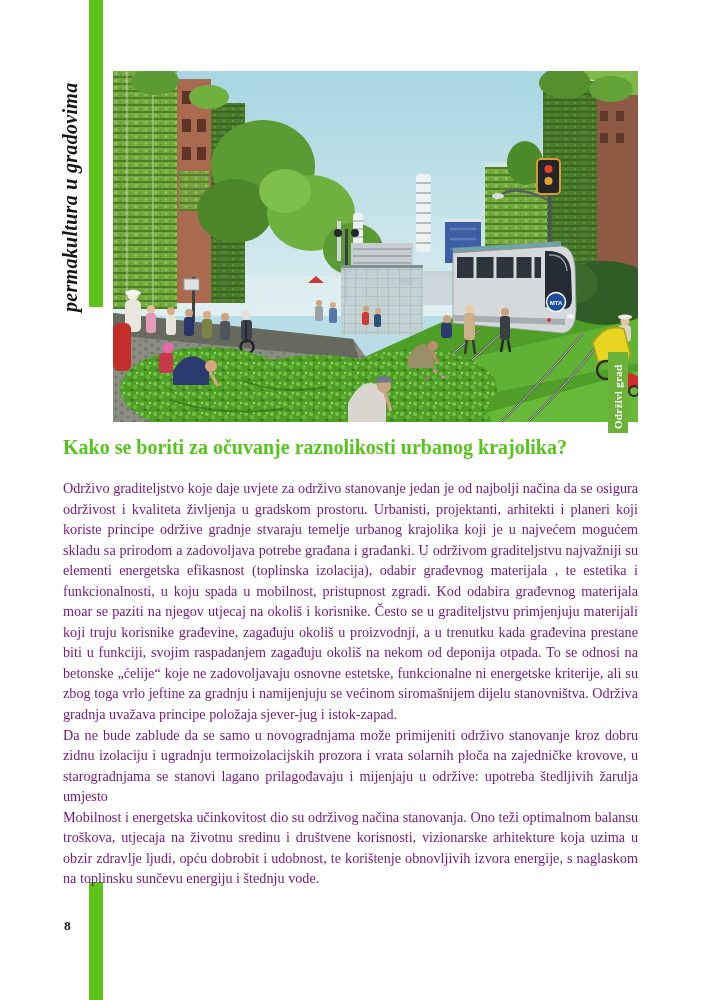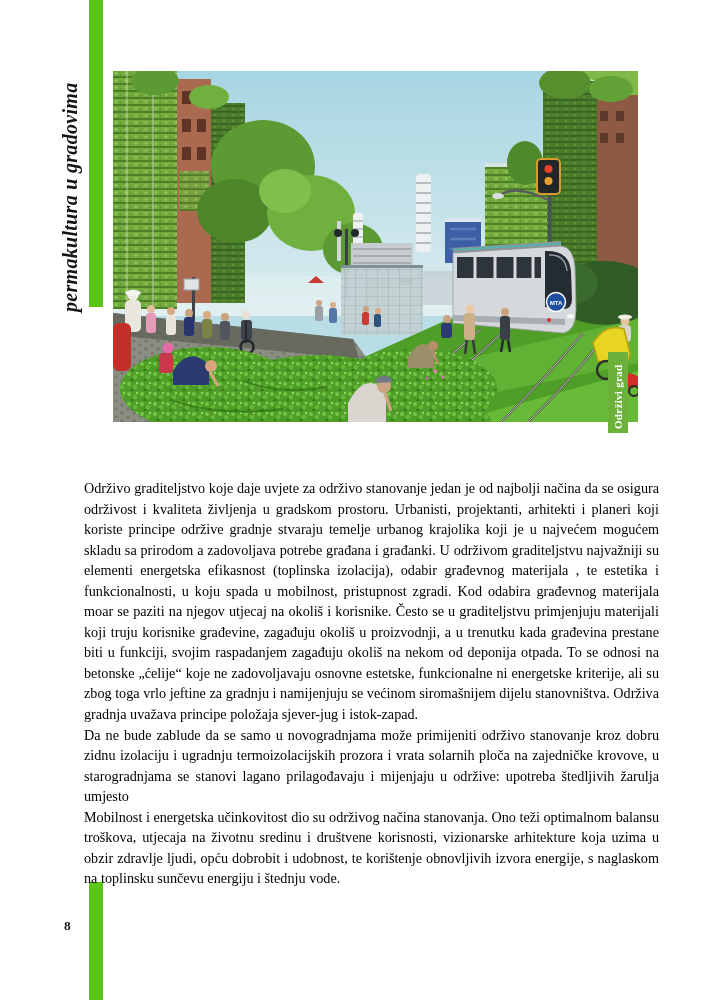--- a/index.html
+++ b/index.html
@@ -47,22 +47,21 @@
     position:absolute;left:63px;top:436px;
     width:575px;margin:0;
     font-size:20px;font-weight:bold;
     color:#56c41d;letter-spacing:0;
   }
   .article-body{
     position:absolute;left:63px;top:478px;
     width:575px;
     font-size:14.2px;line-height:20.55px;
     text-align:justify;
-    color:#000000;
-    margin-left:21px;
+    color:#701a75;
   }
   .article-body p{margin:0;}
   .page-number{
     position:absolute;left:64px;top:918px;
     font-size:13.5px;font-weight:bold;color:#222;
   }
 </style>
 </head>
 <body>
 
@@ -304,20 +303,21 @@
         <circle cx="504" cy="320" r="5" fill="none" stroke="#2a2a2a" stroke-width="2.2"></circle>
         <circle cx="521" cy="320" r="5" fill="none" stroke="#2a2a2a" stroke-width="2.2"></circle>
       </g>
     </svg>
   </figure>
 
   <div class="photo-ribbon">
     <span>Održivi grad</span>
   </div>
 
+  <h1 class="article-heading">Kako se boriti za očuvanje raznolikosti urbanog krajolika?</h1>
 
   <div class="article-body">
     <p>Održivo graditeljstvo koje daje uvjete za održivo stanovanje jedan je od najbolji načina da se osigura održivost i kvaliteta življenja u gradskom prostoru.  Urbanisti, projektanti, arhitekti i planeri koji  koriste  principe održive gradnje stvaraju temelje urbanog krajolika koji je u najvećem mogućem skladu sa prirodom a zadovoljava potrebe građana i građanki.  U održivom graditeljstvu  najvažniji su elementi energetska efikasnost (toplinska izolacija), odabir građevnog materijala , te estetika i funkcionalnosti, u koju spada u mobilnost, pristupnost zgradi. Kod odabira građevnog  materijala moar se paziti na njegov utjecaj na okoliš i korisnike. Često se u graditeljstvu primjenjuju materijali koji truju korisnike građevine, zagađuju okoliš u proizvodnji, a u trenutku kada građevina prestane biti u funkciji, svojim raspadanjem zagađuju okoliš na nekom od deponija otpada.  To se odnosi na betonske „ćelije“ koje ne zadovoljavaju osnovne estetske, funkcionalne ni energetske kriterije, ali su zbog toga vrlo jeftine za gradnju i namijenjuju se većinom siromašnijem dijelu stanovništva.  Održiva gradnja uvažava principe položaja sjever-jug i istok-zapad.</p>
     <p>Da ne bude zablude da se samo u novogradnjama može primijeniti održivo stanovanje kroz dobru zidnu izolaciju i ugradnju  termoizolacijskih prozora i vrata  solarnih ploča na zajedničke krovove, u starogradnjama  se stanovi lagano prilagođavaju i mijenjaju u održive:  upotreba  štedljivih žarulja umjesto</p>
     <p>Mobilnost i energetska učinkovitost  dio su održivog načina stanovanja. Ono teži optimalnom balansu troškova, utjecaja na životnu sredinu i društvene korisnosti, vizionarske arhitekture koja uzima u obzir zdravlje ljudi, opću dobrobit i udobnost, te korištenje obnovljivih izvora energije, s naglaskom na toplinsku sunčevu energiju i štednju vode.</p>
   </div>
 
   <div class="page-number">8</div>
 
 </div>

